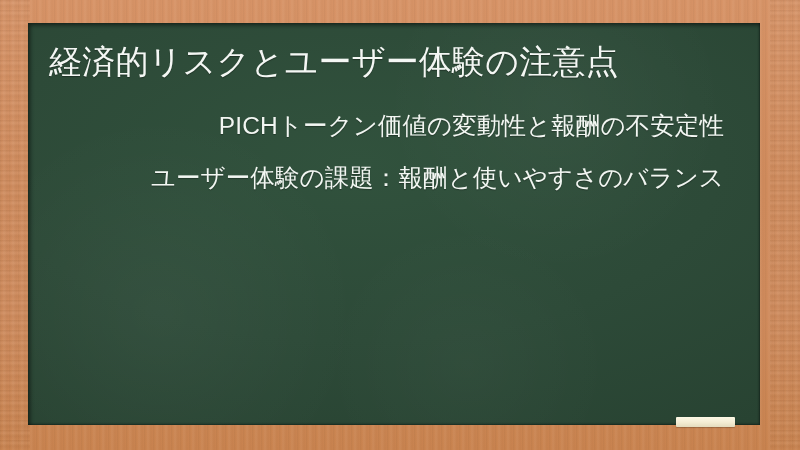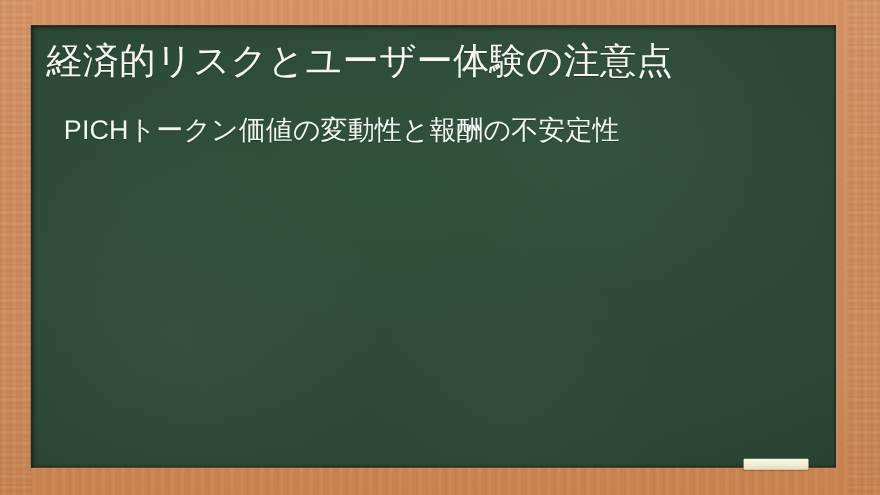--- a/index.html
+++ b/index.html
@@ -89,30 +89,31 @@
     padding: 6px 22px 0 6px;
     box-sizing: border-box;
   }
 
   #slide-title {
     color: #f4f7f4;
     font-size: 33px;
     line-height: 44px;
     font-weight: 400;
     letter-spacing: 0.2px;
-    margin: 4px;
+    margin: 11px;
     padding: 0 0 0 4px;
     text-shadow: 0 1px 1px rgba(0,0,0,0.35);
     white-space: nowrap;
   }
 
   #bullet-list {
     list-style: none;
     margin: 22px 0 0 0;
     padding: 0 14px 0 24px;
+    text-align: right;
   }
 
   .bullet-item {
     color: #f2f6f2;
     font-size: 24.5px;
     line-height: 39px;
     font-weight: 400;
     letter-spacing: 0.1px;
     margin: 0 0 13px 0;
     text-shadow: 0 1px 1px rgba(0,0,0,0.30);
@@ -140,20 +141,21 @@
 
   <div id="board">
     <div id="board-dust"></div>
 
     <div id="content">
 
       <h1 id="slide-title">経済的リスクとユーザー体験の注意点</h1>
 
       <ul id="bullet-list">
         <li class="bullet-item">PICHトークン価値の変動性と報酬の不安定性</li>
+        <li class="bullet-item">ユーザー体験の課題：報酬と使いやすさのバランス</li>
       </ul>
 
     </div>
   </div>
 
   <div id="chalk-stick"></div>
 
 </div>
 
 </body></html>

